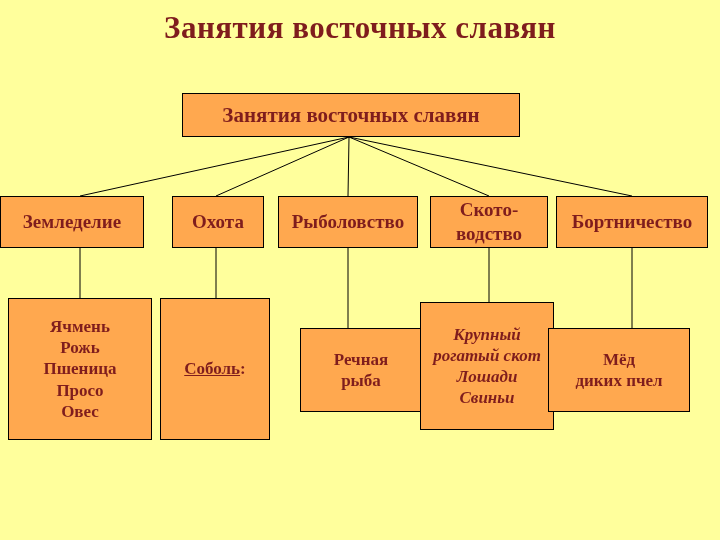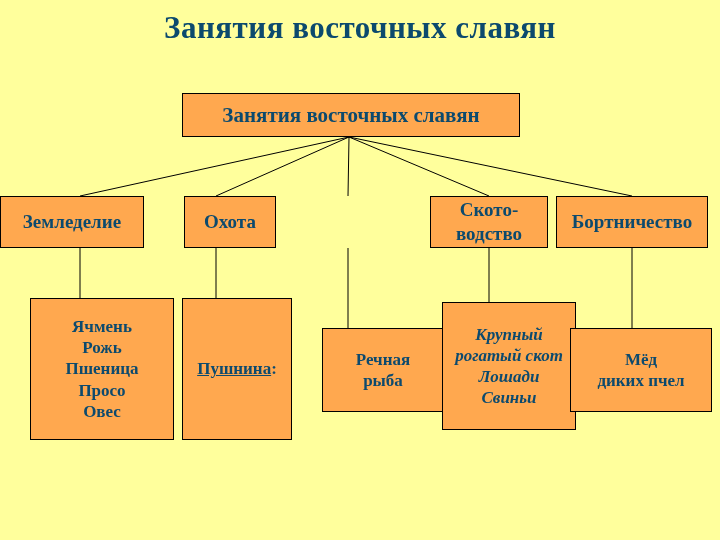--- a/index.html
+++ b/index.html
@@ -2,21 +2,21 @@
 <html><head>
 <meta charset="utf-8">
 <style>
   html,body { margin:0; padding:0; }
   .page {
     position:relative;
     width:720px; height:540px;
     background:#FFFF9C;
     font-family:"Liberation Serif", serif;
     font-weight:bold;
-    color:#0c4a6e;
+    color:#7f1d1d;
     overflow:hidden;
   }
   .title {
     position:absolute;
     top:10px; left:0; width:100%;
     text-align:center;
     font-size:31px;
     letter-spacing:0.5px;
   }
   .box {
@@ -29,25 +29,25 @@
     justify-content:center;
     text-align:center;
     white-space:pre-line;
     line-height:1.25;
     box-sizing:border-box;
     padding:2px 4px;
   }
   .root-box   { left:182px; top:93px;  width:338px; height:44px; font-size:21px; }
   .row1       { top:196px; height:52px; font-size:19px; }
   .t1 { left:0;   width:144px; }
-  .t2 { left:184px; width:92px;  }
+  .t2 { left:172px; width:92px;  }
   .t3 { left:278px; width:140px; }
   .t4 { left:430px; width:118px; }
   .t5 { left:556px; width:152px;text-align:center; }
-  .row2 { font-size:17px;margin-left:22px; }
+  .row2 { font-size:17px; }
   .b1 { left:8px;   top:298px; width:144px; height:142px; }
   .b2 { left:160px; top:298px; width:110px; height:142px; }
   .b3 { left:300px; top:328px; width:122px; height:84px;  }
   .b4 { left:420px; top:302px; width:134px; height:128px;font-style:italic; }
   .b5 { left:548px; top:328px; width:142px; height:84px;  }
   .underlined { text-decoration:underline; }
   svg.lines {
     position:absolute; left:0; top:0;
     width:720px; height:540px;
     pointer-events:none;
@@ -77,37 +77,40 @@
   <div class="box root-box">
     <span>Занятия восточных славян</span>
   </div>
 
   <div class="box row1 t1">
     <span>Земледелие</span>
   </div>
   <div class="box row1 t2">
     <span>Охота</span>
   </div>
+  <div class="box row1 t3">
+    <span>Рыболовство</span>
+  </div>
   <div class="box row1 t4">
     <span>Ското-
 водство</span>
   </div>
   <div class="box row1 t5">
     <span>Бортничество</span>
   </div>
 
   <div class="box row2 b1">
     <span>Ячмень
 Рожь
 Пшеница
 Просо
 Овес</span>
   </div>
   <div class="box row2 b2">
-    <span><span class="underlined">Пушнина</span><span>:</span></span>
+    <span><span class="underlined">Соболь</span><span>:</span></span>
   </div>
   <div class="box row2 b3">
     <span>Речная
 рыба</span>
   </div>
   <div class="box row2 b4">
     <span>Крупный
 рогатый скот
 Лошади
 Свиньи</span>

